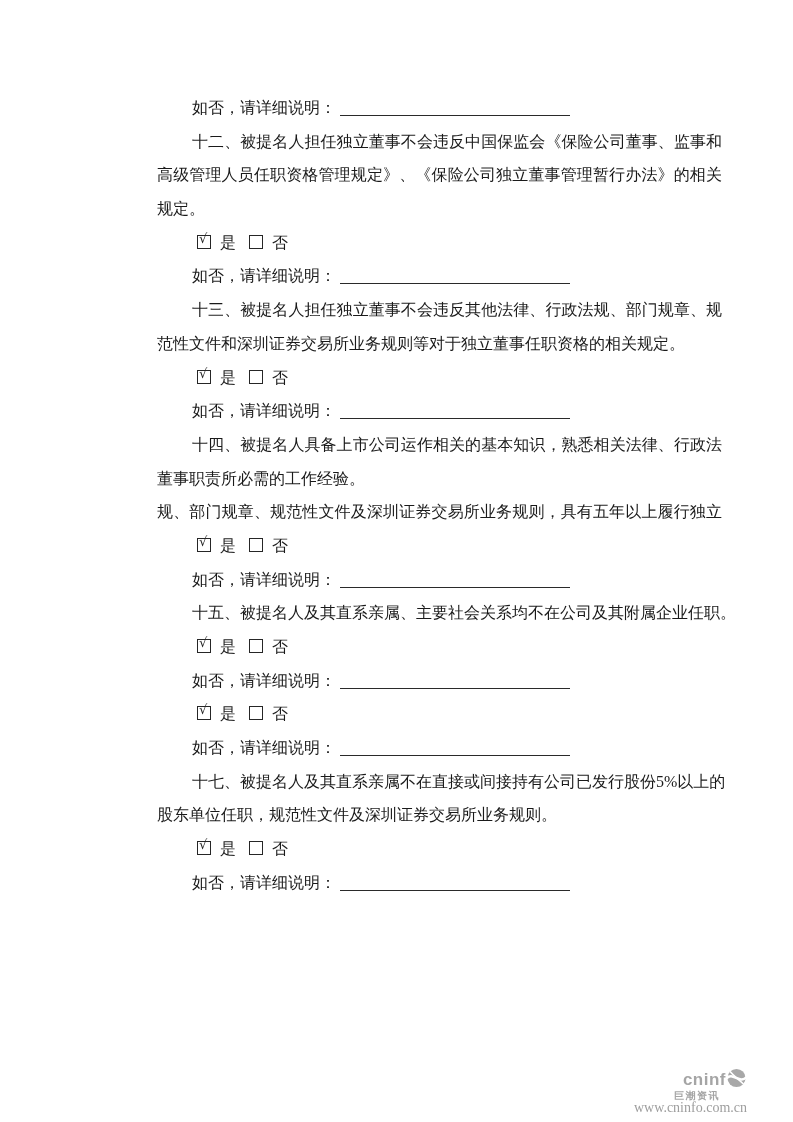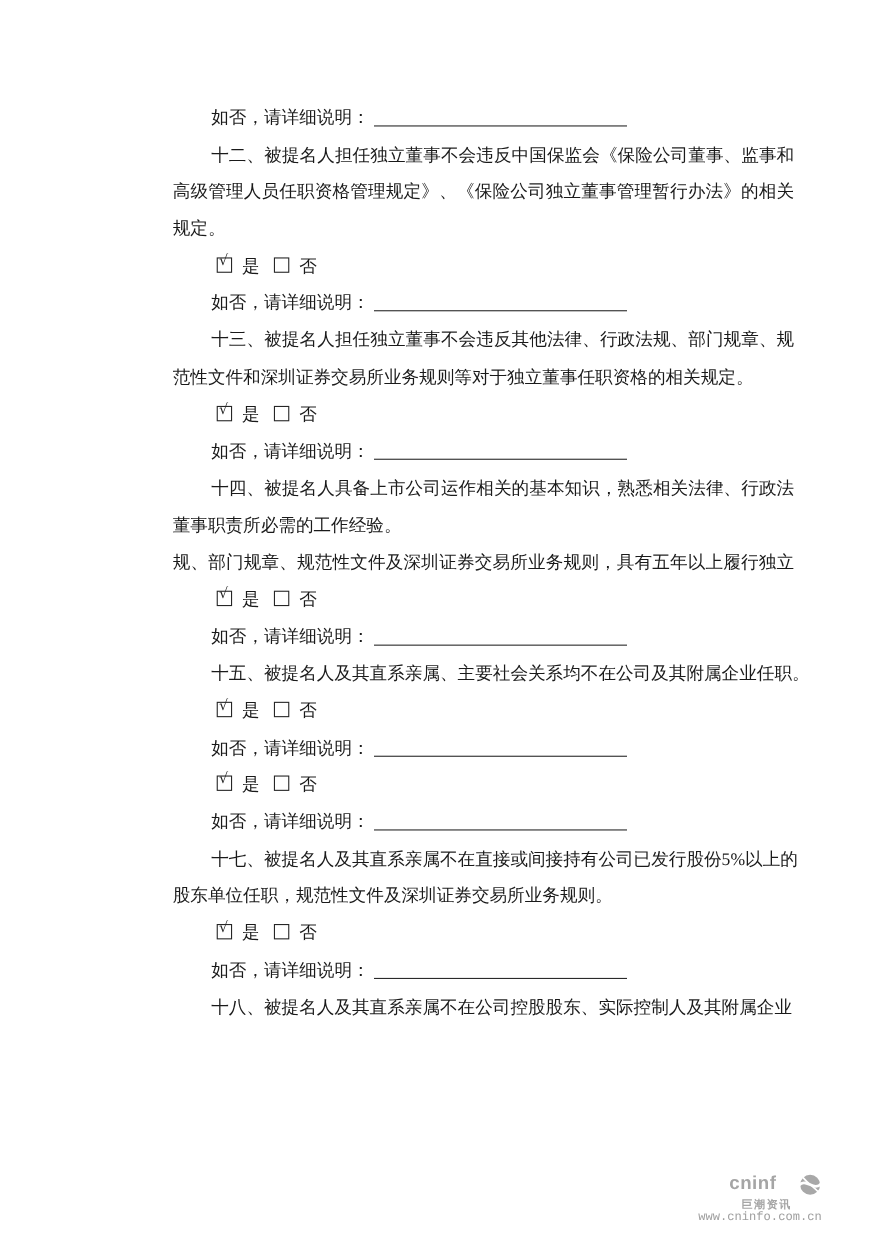--- a/index.html
+++ b/index.html
@@ -60,42 +60,43 @@
   .cb-label { margin-right: 13px; }
   .footer {
     position: absolute;
     right: 4px;
     bottom: 8px;
     text-align: right;
     color: #a5a5a5;
   }
   .brand-row {
     display: flex;
+    align-items: center;
     justify-content: flex-end;
-    gap: 20px;
+    gap: 0;
   }
   .brand-name {
     font-family: "Liberation Sans", sans-serif;
     font-weight: bold;
     font-size: 17px;
     letter-spacing: 0.5px;
     line-height: 18px;
     color: #a5a5a5;
   }
   .brand-cn {
     font-size: 10px;
     letter-spacing: 1.5px;
     line-height: 11px;
     margin-right: 27px;
     margin-top: -2px;
     font-weight: bold;
   }
   .brand-url {
-    font-family: Liberation Mono, monospace;
-    font-size: 11px;
+    font-family: Liberation Serif, serif;
+    font-size: 14px;
     line-height: 13px;
     color: #9e9e9e;
   }
   .logo-mark { display: inline-block; }
 </style>
 </head>
 <body>
 
 <div class="page">
 
@@ -117,21 +118,20 @@
       <div class="line detail-row"><span class="detail-label">如否，请详细说明：</span><span class="blank-underline"></span></div>
       <div class="line para indent">十五、被提名人及其直系亲属、主要社会关系均不在公司及其附属企业任职。</div>
       <div class="line cb-row"><span class="cb checked"><span class="check">√</span></span><span class="cb-label">是</span><span class="cb"></span><span class="cb-label">否</span></div>
       <div class="line detail-row"><span class="detail-label">如否，请详细说明：</span><span class="blank-underline"></span></div>
       <div class="line cb-row"><span class="cb checked"><span class="check">√</span></span><span class="cb-label">是</span><span class="cb"></span><span class="cb-label">否</span></div>
       <div class="line detail-row"><span class="detail-label">如否，请详细说明：</span><span class="blank-underline"></span></div>
       <div class="line para indent just">十七、被提名人及其直系亲属不在直接或间接持有公司已发行股份5%以上的</div>
       <div class="line para">股东单位任职，规范性文件及深圳证券交易所业务规则。</div>
       <div class="line cb-row"><span class="cb checked"><span class="check">√</span></span><span class="cb-label">是</span><span class="cb"></span><span class="cb-label">否</span></div>
       <div class="line detail-row"><span class="detail-label">如否，请详细说明：</span><span class="blank-underline"></span></div>
-      <div class="line para indent">十八、被提名人及其直系亲属不在公司控股股东、实际控制人及其附属企业</div>
     </div>
 
   <div class="footer">
     <div class="brand-row">
       <span class="brand-name">cninf</span>
       <span class="logo-mark">
         <svg width="21" height="20" viewBox="0 0 22 21" aria-hidden="true">
           <circle cx="11" cy="10.5" r="9.5" fill="#a8a8a8"></circle>
           <path d="M0.5 11 C6.5 3.5, 15 17.5, 21.5 9.5" stroke="#ffffff" stroke-width="2.6" fill="none"></path>
           <path d="M4 3.5 C9 9.5, 13 11.5, 19 17.5" stroke="#ffffff" stroke-width="1.6" fill="none"></path>

